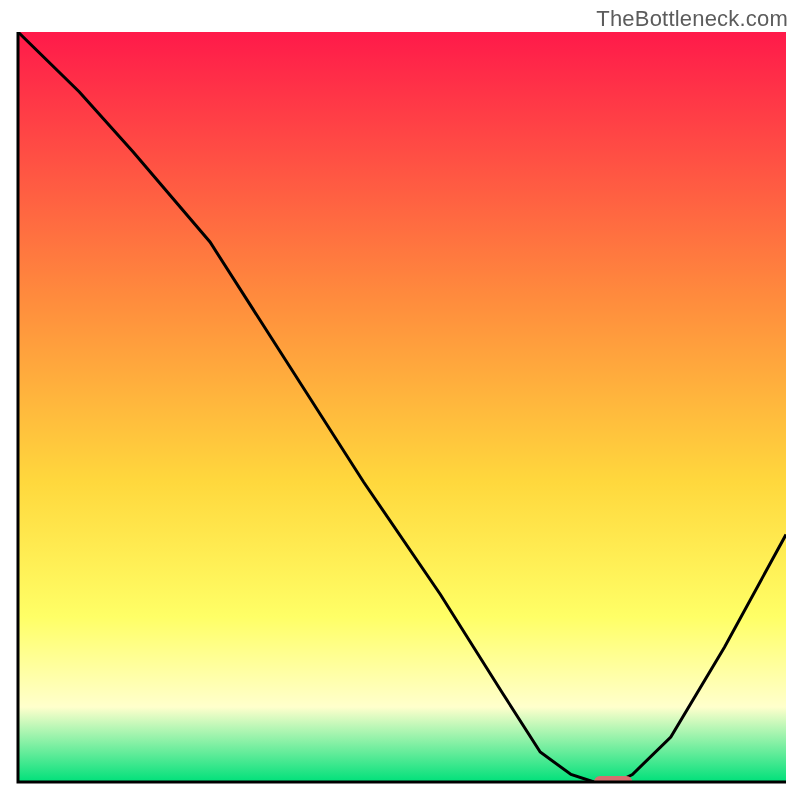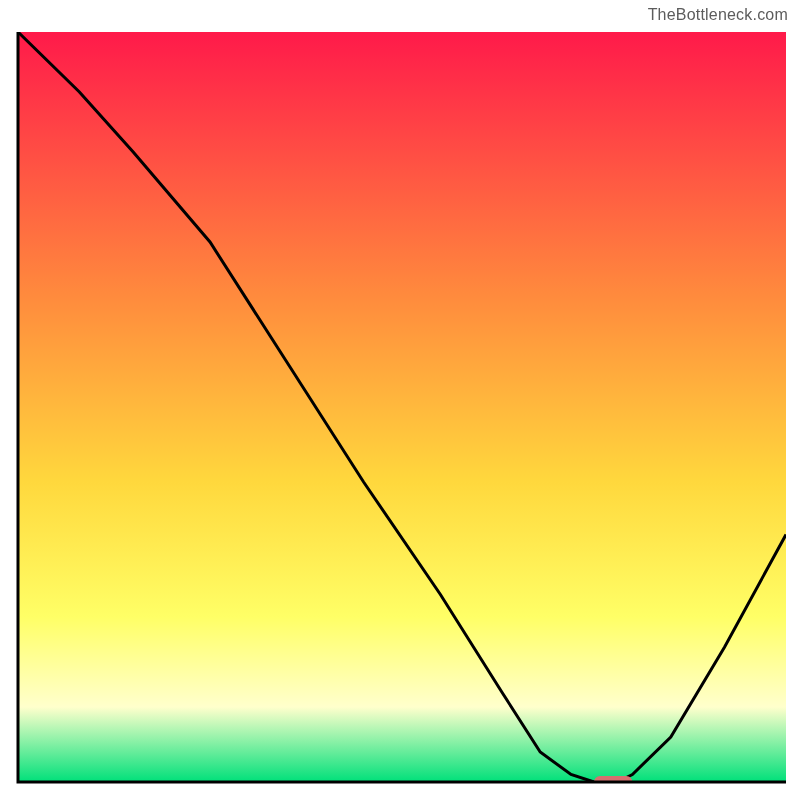--- a/index.html
+++ b/index.html
@@ -1,17 +1,17 @@
 <!DOCTYPE html>
 <html><head>
 <meta charset="utf-8">
 <style>
   html,body{margin:0;padding:0;width:800px;height:800px;overflow:hidden;background:#fff;font-family:Arial,Helvetica,sans-serif}
   .wrap{position:relative;width:800px;height:800px}
-  .watermark{position:absolute;top:6px;right:12px;color:#5c5c5c;font-size:16px;letter-spacing:.2px;font-weight:400}
+  .watermark{position:absolute;top:6px;right:12px;color:#5c5c5c;font-size:22px;letter-spacing:.2px;font-weight:400}
   svg{display:block}
 </style>
 </head>
 <body>
 <div class="wrap">
 
 <svg id="svg" width="800" height="800" viewBox="0 0 800 800">
   <defs>
     <linearGradient id="bg" x1="0" y1="0" x2="0" y2="1">
       <stop id="g0" offset="0%" stop-color="#ff1a4a"></stop>

